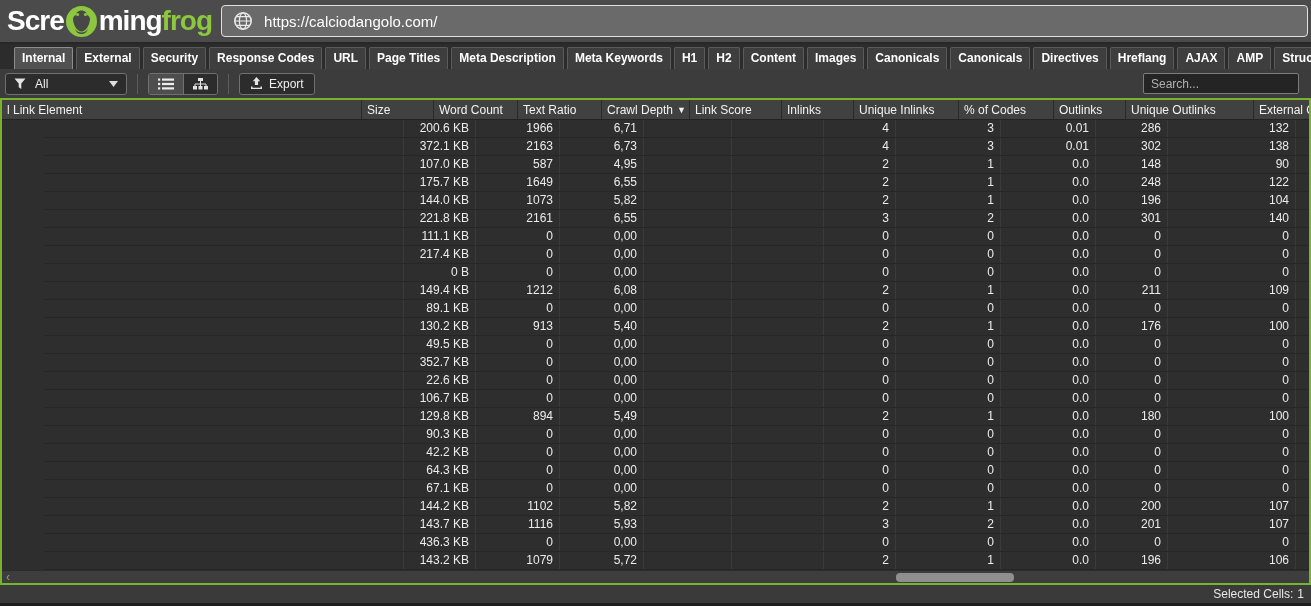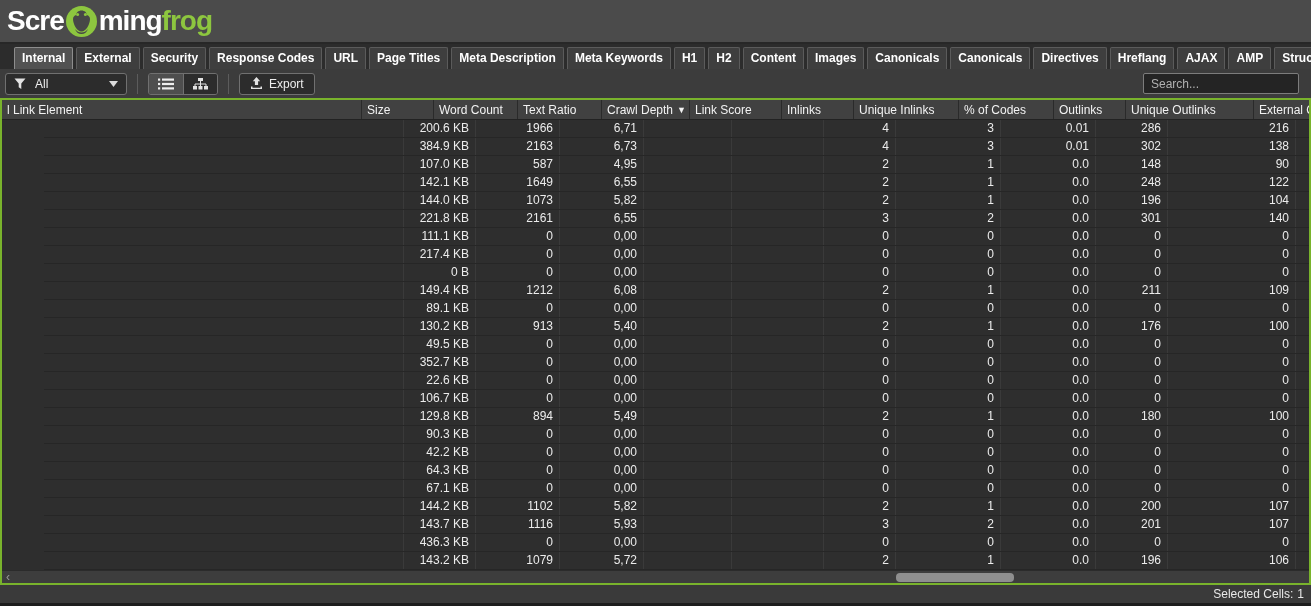--- a/index.html
+++ b/index.html
@@ -63,20 +63,32 @@
       <svg width="33" height="33" viewBox="0 0 33 33">
         <circle cx="16.5" cy="16.5" r="15.5" fill="#8dc63f"></circle>
         <path d="M16.5 5.5c3.2 0 5.2 2.2 5.3 4.4 1.8.6 3.2 2 3.2 4 0 5-4 12.6-8.5 12.6S8 18.9 8 13.9c0-2 1.4-3.4 3.2-4 .1-2.2 2.1-4.4 5.3-4.4z" fill="#474747"></path>
         <circle cx="12.6" cy="9.4" r="1.5" fill="#8dc63f"></circle>
         <circle cx="20.4" cy="9.4" r="1.5" fill="#8dc63f"></circle>
         <path d="M10 24c1.8 2.3 4 3.6 6.5 3.6S21.2 26.3 23 24c-1 3-3.4 5-6.5 5S11 27 10 24z" fill="#474747"></path>
       </svg>
     </span>
     <span>ming</span>
     <span class="green">frog</span>
+  </div>
+  <div class="urlbar">
+    <span style="display:flex;">
+      <svg width="20" height="20" viewBox="0 0 20 20">
+        <circle cx="10" cy="10" r="8.2" fill="none" stroke="#e9e9e9" stroke-width="1.6"></circle>
+        <ellipse cx="10" cy="10" rx="3.6" ry="8.2" fill="none" stroke="#e9e9e9" stroke-width="1.2"></ellipse>
+        <line x1="1.8" y1="10" x2="18.2" y2="10" stroke="#e9e9e9" stroke-width="1.2"></line>
+        <line x1="3.2" y1="5.7" x2="16.8" y2="5.7" stroke="#e9e9e9" stroke-width="1.2"></line>
+        <line x1="3.2" y1="14.3" x2="16.8" y2="14.3" stroke="#e9e9e9" stroke-width="1.2"></line>
+      </svg>
+    </span>
+    <span class="url-text">https://calciodangolo.com/</span>
   </div>
 </div>
 
 <div class="tabbar" id="tabbar">
     <div class="tab active">Internal</div>
     <div class="tab">External</div>
     <div class="tab">Security</div>
     <div class="tab">Response Codes</div>
     <div class="tab">URL</div>
     <div class="tab">Page Titles</div>
@@ -193,26 +205,26 @@
         <div class="td" style="flex: 0 0 360px;"></div>
         <div class="td right" style="flex: 0 0 72px;">200.6 KB</div>
         <div class="td right" style="flex: 0 0 84px;">1966</div>
         <div class="td right" style="flex: 0 0 84px;">6,71</div>
         <div class="td right" style="flex: 0 0 88px;"></div>
         <div class="td right" style="flex: 0 0 92px;"></div>
         <div class="td right" style="flex: 0 0 72px;">4</div>
         <div class="td right" style="flex: 0 0 105px;">3</div>
         <div class="td right" style="flex: 0 0 95px;">0.01</div>
         <div class="td right" style="flex: 0 0 72px;">286</div>
-        <div class="td right" style="flex: 0 0 128px;">216</div>
-        <div class="td" style="flex: 0 0 62px;"></div>
-      </div>
-      <div class="tr">
-        <div class="td" style="flex: 0 0 360px;"></div>
-        <div class="td right" style="flex: 0 0 72px;">384.9 KB</div>
+        <div class="td right" style="flex: 0 0 128px;">132</div>
+        <div class="td" style="flex: 0 0 62px;"></div>
+      </div>
+      <div class="tr">
+        <div class="td" style="flex: 0 0 360px;"></div>
+        <div class="td right" style="flex: 0 0 72px;">372.1 KB</div>
         <div class="td right" style="flex: 0 0 84px;">2163</div>
         <div class="td right" style="flex: 0 0 84px;">6,73</div>
         <div class="td right" style="flex: 0 0 88px;"></div>
         <div class="td right" style="flex: 0 0 92px;"></div>
         <div class="td right" style="flex: 0 0 72px;">4</div>
         <div class="td right" style="flex: 0 0 105px;">3</div>
         <div class="td right" style="flex: 0 0 95px;">0.01</div>
         <div class="td right" style="flex: 0 0 72px;">302</div>
         <div class="td right" style="flex: 0 0 128px;">138</div>
         <div class="td" style="flex: 0 0 62px;"></div>
@@ -226,21 +238,21 @@
         <div class="td right" style="flex: 0 0 92px;"></div>
         <div class="td right" style="flex: 0 0 72px;">2</div>
         <div class="td right" style="flex: 0 0 105px;">1</div>
         <div class="td right" style="flex: 0 0 95px;">0.0</div>
         <div class="td right" style="flex: 0 0 72px;">148</div>
         <div class="td right" style="flex: 0 0 128px;">90</div>
         <div class="td" style="flex: 0 0 62px;"></div>
       </div>
       <div class="tr">
         <div class="td" style="flex: 0 0 360px;"></div>
-        <div class="td right" style="flex: 0 0 72px;">142.1 KB</div>
+        <div class="td right" style="flex: 0 0 72px;">175.7 KB</div>
         <div class="td right" style="flex: 0 0 84px;">1649</div>
         <div class="td right" style="flex: 0 0 84px;">6,55</div>
         <div class="td right" style="flex: 0 0 88px;"></div>
         <div class="td right" style="flex: 0 0 92px;"></div>
         <div class="td right" style="flex: 0 0 72px;">2</div>
         <div class="td right" style="flex: 0 0 105px;">1</div>
         <div class="td right" style="flex: 0 0 95px;">0.0</div>
         <div class="td right" style="flex: 0 0 72px;">248</div>
         <div class="td right" style="flex: 0 0 128px;">122</div>
         <div class="td" style="flex: 0 0 62px;"></div>

